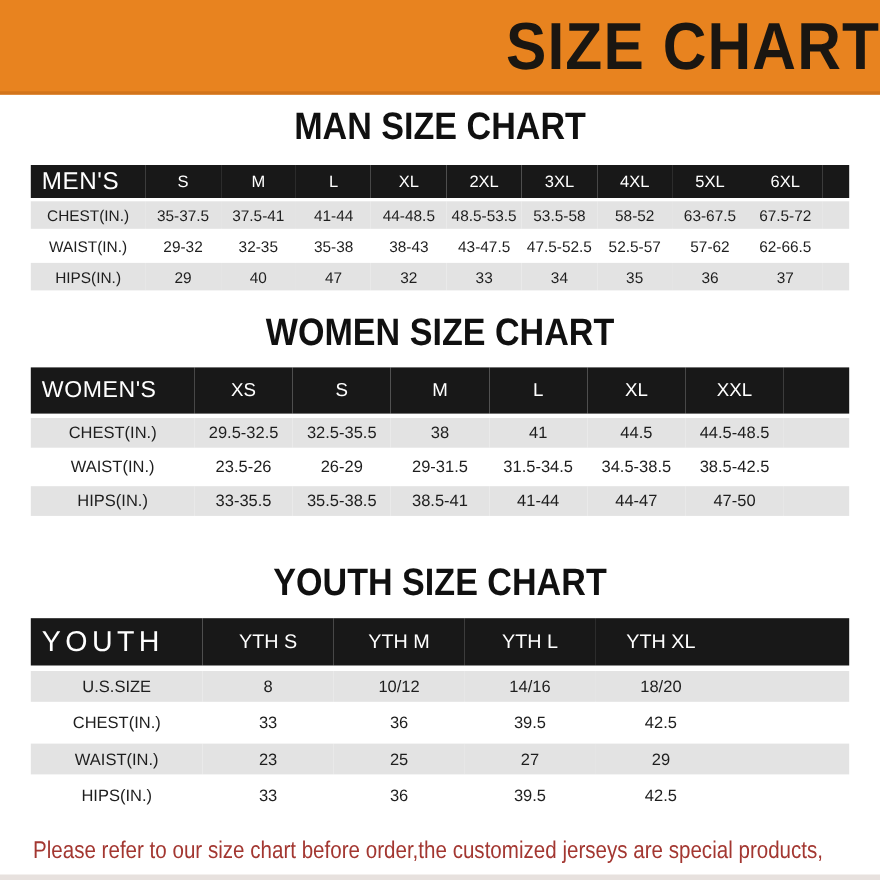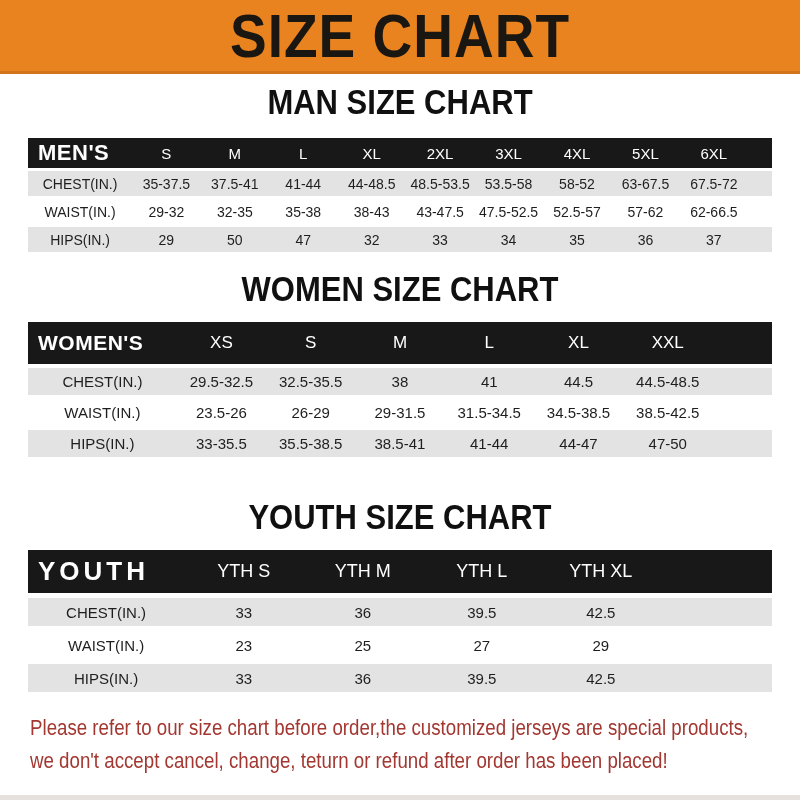--- a/index.html
+++ b/index.html
@@ -6,24 +6,24 @@
   html, body { margin: 0; padding: 0; }
   body {
     width: 800px; height: 800px;
     position: relative; overflow: hidden;
     background: var(--page_bg, #ffffff);
     font-family: "Liberation Sans", sans-serif;
   }
 
   
   .banner {
-    height: 74px;
+    height: 86px;
     background: var(--banner_bg, #E8831F);
     border-bottom: 3px solid #d2741b;
-    display: flex; align-items: center; justify-content: center;
+    display: flex; align-items: center; justify-content: flex-end;
   }
   .banner-title {
     font-size: 55px; font-weight: 800; letter-spacing: 1px;
     color: var(--banner_text, #1A1611);
     transform: scaleY(1.1);
   }
 
   
   .section-heading {
     text-align: center; color: #101010;
@@ -45,21 +45,21 @@
 
   thead th {
     background: var(--bar_bg, #181818);
     color: var(--bar_text, #ffffff);
     font-weight: 400; text-align: center; padding: 0;
   }
   .t-men   thead th { height: 30px; font-size: 15px; }
   .t-women thead th { height: 42px; font-size: 17px; }
   .t-youth thead th { height: 43px; font-size: 18px; }
 
-  th.cat { text-align: left; padding-left: 10px; font-weight: 700; }
+  th.cat { text-align: left; padding-left: 10px; font-weight: 400; }
   .t-men   th.cat { font-size: 22px; letter-spacing: 0.5px; }
   .t-women th.cat { font-size: 21px; letter-spacing: 0.5px; }
   .t-youth th.cat { font-size: 26px; letter-spacing: 4px; }
 
   tbody td { text-align: center; padding: 0; color: var(--row_text, #1E1E1E); }
   .t-men   tbody td { height: 25px; font-size: 14px; }
   .t-women tbody td { height: 27px; font-size: 15px; }
   .t-youth tbody td { height: 28px; font-size: 15px; }
   tbody tr:nth-child(odd) td { background: var(--row_alt_bg, #E3E3E3); }
 
@@ -145,21 +145,21 @@
           <td>43-47.5</td>
           <td>47.5-52.5</td>
           <td>52.5-57</td>
           <td>57-62</td>
           <td>62-66.5</td>
           <td></td>
         </tr>
         <tr>
           <td>HIPS(IN.)</td>
           <td>29</td>
-          <td>50</td>
+          <td>40</td>
           <td>47</td>
           <td>32</td>
           <td>33</td>
           <td>34</td>
           <td>35</td>
           <td>36</td>
           <td>37</td>
           <td></td>
         </tr>
       </tbody>
@@ -242,20 +242,28 @@
           <th class="cat">YOUTH</th>
           <th>YTH S</th>
           <th>YTH M</th>
           <th>YTH L</th>
           <th>YTH XL</th>
           <th></th>
         </tr>
       </thead>
       <tbody>
         <tr>
+          <td>U.S.SIZE</td>
+          <td>8</td>
+          <td>10/12</td>
+          <td>14/16</td>
+          <td>18/20</td>
+          <td></td>
+        </tr>
+        <tr>
           <td>CHEST(IN.)</td>
           <td>33</td>
           <td>36</td>
           <td>39.5</td>
           <td>42.5</td>
           <td></td>
         </tr>
         <tr>
           <td>WAIST(IN.)</td>
           <td>23</td>

